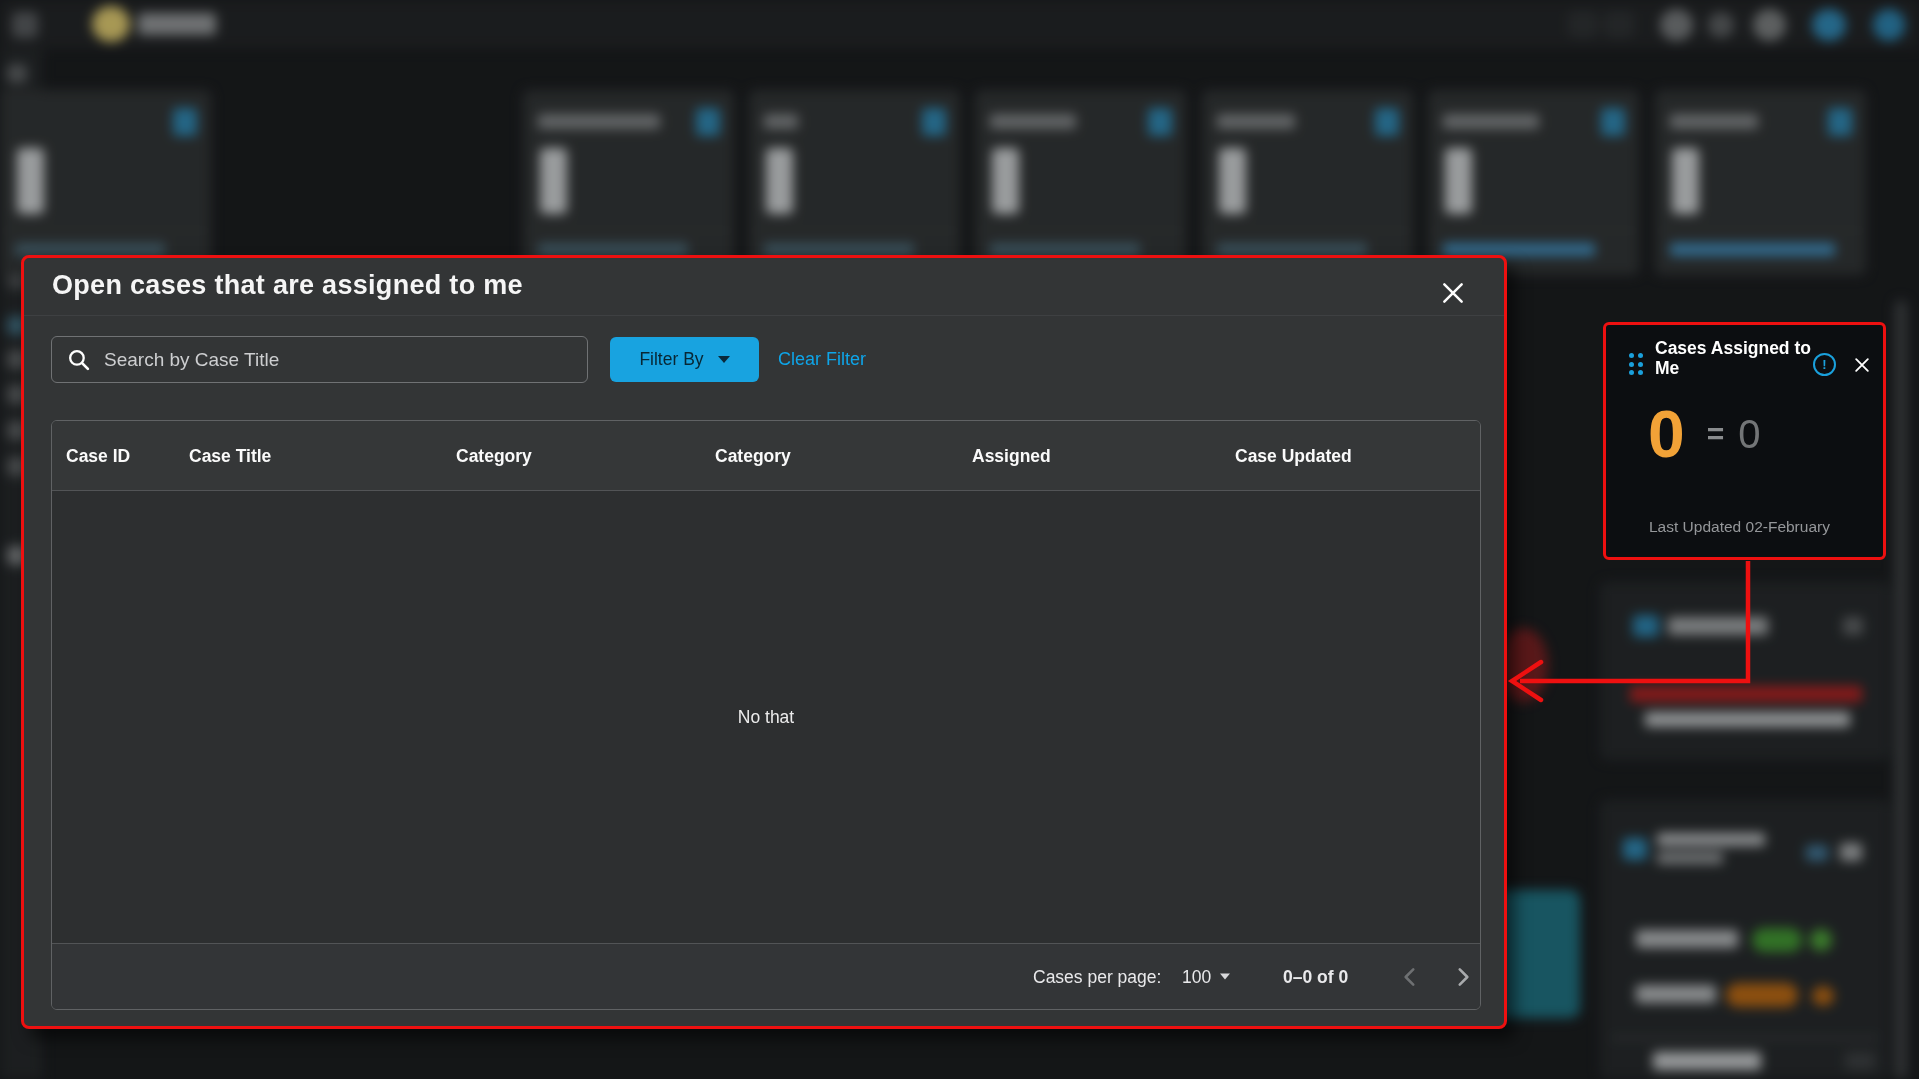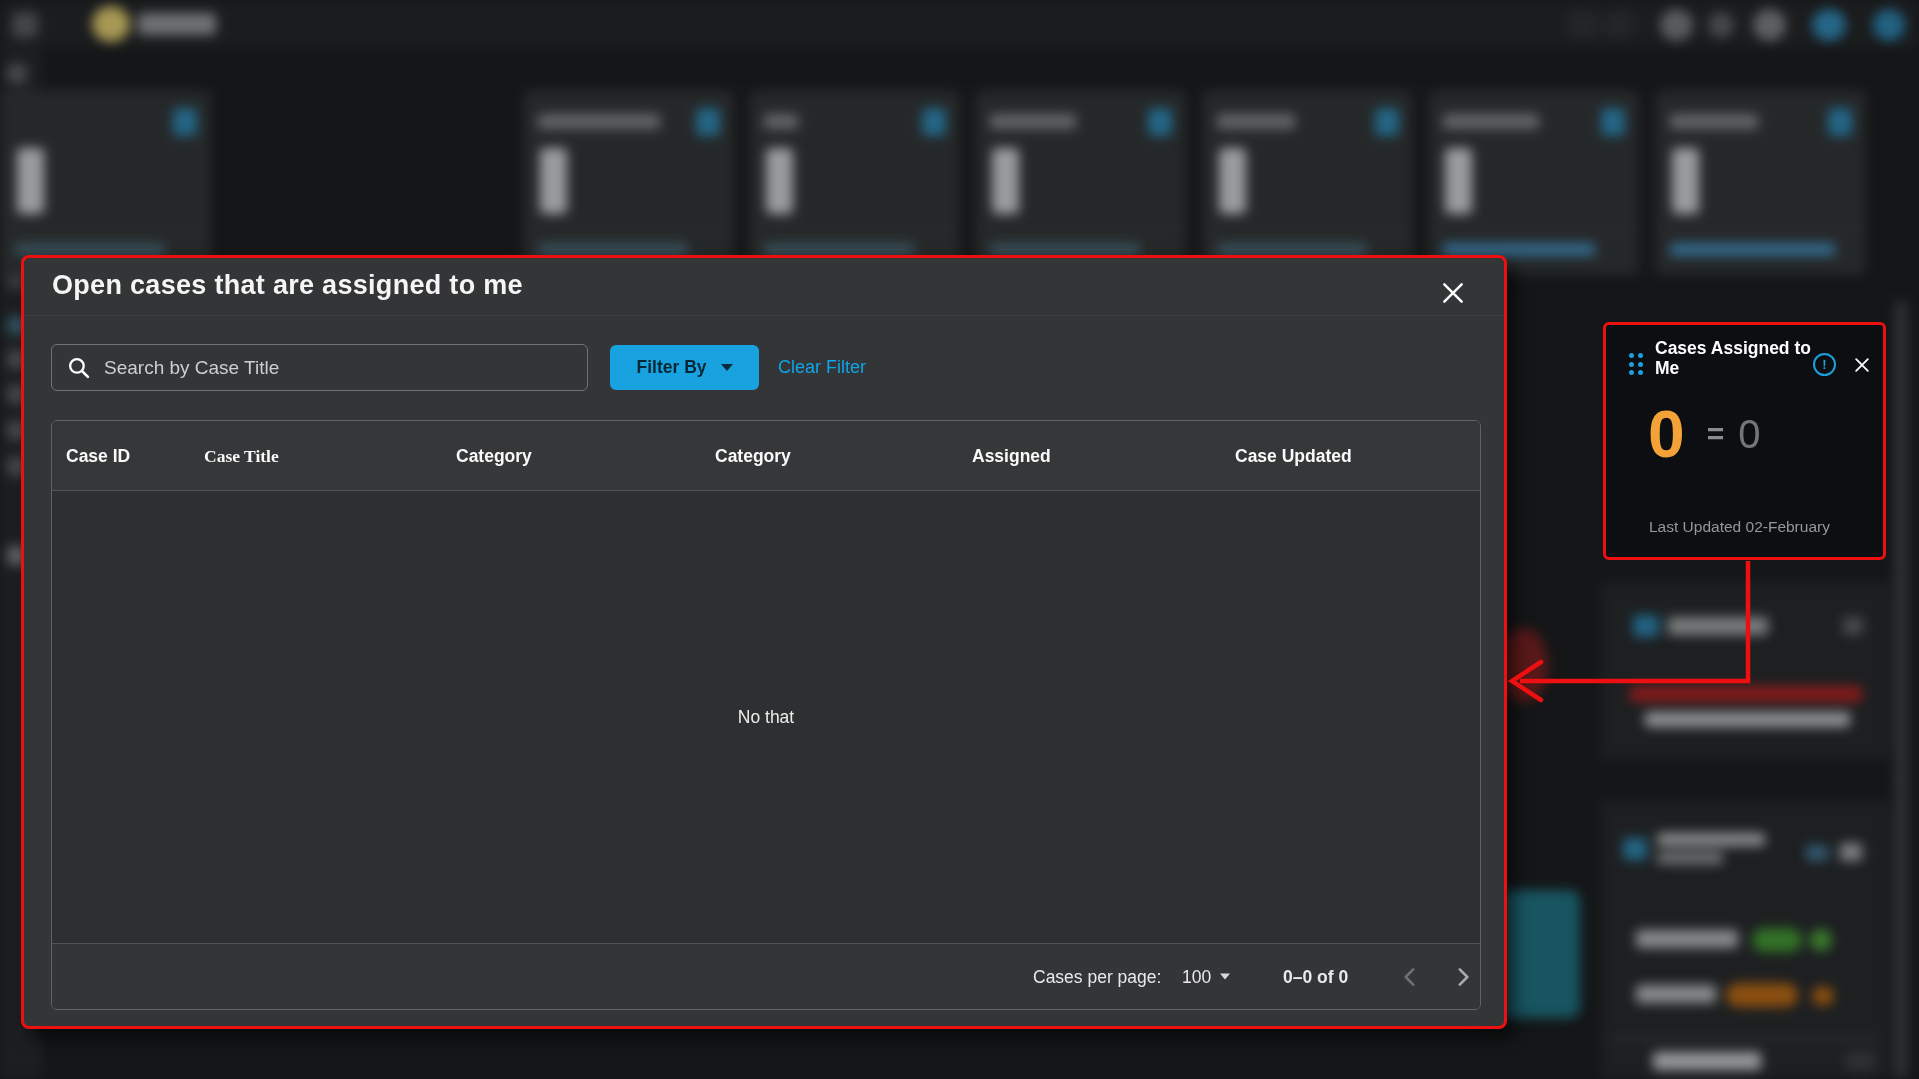--- a/index.html
+++ b/index.html
@@ -90,53 +90,53 @@
   .backdrop { position: absolute; inset: 0; background: rgba(6,7,9,0.22); }
   
   .modal {
     position: absolute; left: 21px; top: 255px; width: 1486px; height: 774px;
     background: #333536; border: 3px solid #ee1010; border-radius: 8px;
     box-shadow: 8px 10px 16px rgba(0,0,0,0.55); color: #f2f2f2;
   }
   .modal-header { position: relative; height: 58px; border-bottom: 1px solid #3e4042; }
   .modal-title { position: absolute; left: 28px; top: 12px; font-size: 27px; font-weight: 600; letter-spacing: 0.3px; color: #f5f5f5; }
   .modal-close { position: absolute; right: 38px; top: 22px; width: 26px; height: 26px; cursor: pointer; }
-  .toolbar { position: absolute; left: 0; top: 86px; width: 100%; height: 47px; }
+  .toolbar { position: absolute; left: 0; top: 78px; width: 100%; height: 47px; }
   .search-box {
     position: absolute; left: 27px; top: 0; width: 537px; height: 47px;
     border: 1.5px solid #707274; border-radius: 6px; background: transparent;
     display: flex; align-items: center; padding-left: 14px;
   }
   .search-box input {
     background: transparent; border: none; outline: none; color: #e8e8e8;
     font-size: 19px; margin-left: 13px; width: 440px;
     font-family: "Liberation Sans", sans-serif;
   }
   .search-box input::placeholder { color: #cdced0; opacity: 1; }
   .filter-btn {
     position: absolute; left: 586px; top: 1px; width: 149px; height: 45px;
     background: #18a3e0; border: none; border-radius: 6px; cursor: pointer;
     display: flex; align-items: center; justify-content: center; gap: 14px;
     font-family: "Liberation Sans", sans-serif;
   }
-  .filter-btn .lbl { font-size: 17.5px; font-weight: 700; color: #082734; }
+  .filter-btn .lbl { font-size: 17.5px; font-weight: 400; color: #082734; }
   .caret-down { width: 0; height: 0; border-left: 6px solid transparent; border-right: 6px solid transparent; border-top: 7px solid #0a2a3c; }
   .clear-filter {
     position: absolute; left: 754px; top: 13px; font-size: 18px; font-weight: 500;
     color: #0ea5e9; cursor: pointer;
   }
   .table-card {
     position: absolute; left: 27px; top: 162px; width: 1430px; height: 590px;
     border: 1.5px solid #606264; border-radius: 6px; overflow: hidden;
     display: flex; flex-direction: column; background: #2e3031;
   }
   .thead { position: relative; height: 70px; flex: none; background: #353738; border-bottom: 1.5px solid #525456; }
   .th { position: absolute; top: 0; height: 70px; line-height: 70px; font-size: 17.5px; font-weight: 700; color: #fafafa; }
   .th:nth-child(1){ left: 14px; }
-  .th:nth-child(2){ left: 152px; font-family: Liberation Serif, serif; }
+  .th:nth-child(2){ left: 137px; }
   .th:nth-child(3){ left: 404px; }
   .th:nth-child(4){ left: 663px; }
   .th:nth-child(5){ left: 920px; }
   .th:nth-child(6){ left: 1183px; }
   .tbody { flex: 1; background: #2d2f30; display: flex; align-items: center; justify-content: center; }
   .no-rows { font-size: 17.5px; font-weight: 500; color: #ececec; }
   .tfoot { position: relative; height: 66px; flex: none; background: #333537; border-top: 1.5px solid #525456; }
   .tfoot .cell { position: absolute; top: 50%; transform: translateY(-50%); color: #e9e9eb; font-size: 17.5px; }
   .rpp-label { left: 981px; font-weight: 500; }
   .rpp-value { left: 1130px; display: flex; align-items: center; gap: 9px; cursor: pointer; }

